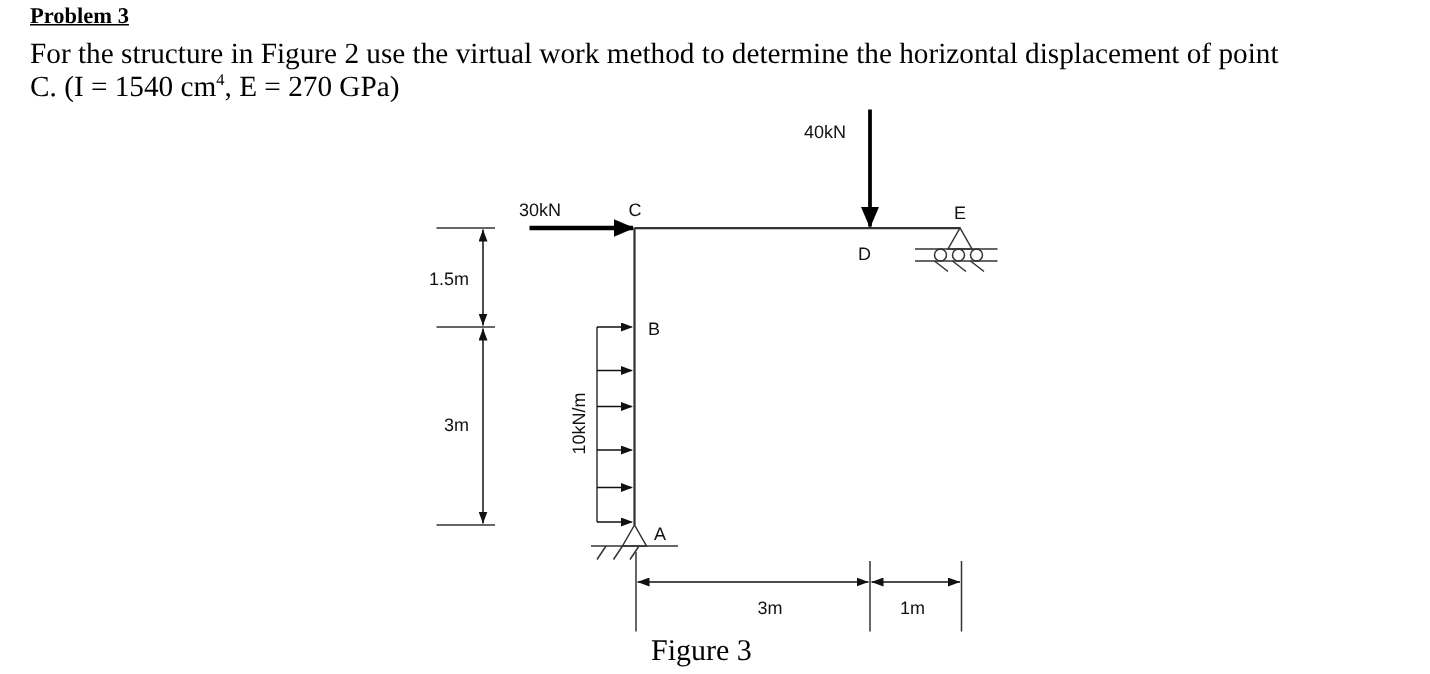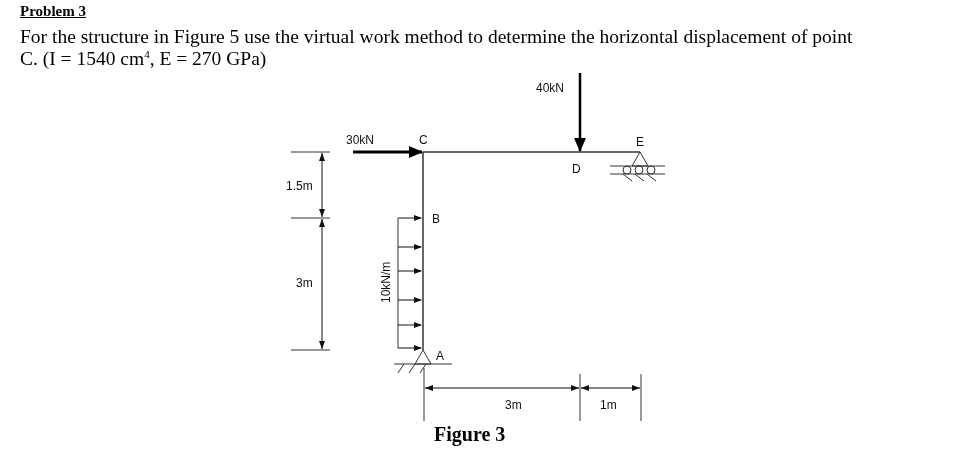--- a/index.html
+++ b/index.html
@@ -11,29 +11,29 @@
     }
     .problem-text {
       position: absolute; left: 20px; top: 26px; width: 920px;
       font-family: "Liberation Serif", serif; font-size: 19.5px; line-height: 22px; color: #000;
     }
     .problem-text sup { font-size: 11px; line-height: 0; }
     svg.figure { position: absolute; left: 0; top: 0; }
     svg text { font-family: "Liberation Sans", sans-serif; font-size: 12px; fill: #111; }
     .fig-caption {
       position: absolute; left: 434px; top: 423px;
-      font-family: "Liberation Serif", serif; font-weight: bold; font-size: 20px; color: #000;
+      font-family: "Liberation Serif", serif; font-weight: normal; font-size: 20px; color: #000;
     }
   </style>
 </head>
 <body>
 
 <div class="problem-title">Problem 3</div>
 <div class="problem-text">
-  <span>For the structure in Figure 5 use the virtual work method to determine the horizontal displacement of point</span><br>
+  <span>For the structure in Figure 2 use the virtual work method to determine the horizontal displacement of point</span><br>
   <span>C. (I = 1540 cm</span><sup>4</sup><span>, E = 270 GPa)</span>
 </div>
 
 <svg class="figure" width="953" height="449" viewBox="0 0 953 449">
   <defs>
     <marker id="arrowSmall" markerWidth="8" markerHeight="6" refX="7" refY="3" orient="auto" markerUnits="userSpaceOnUse">
       <path d="M0,0 L8,3 L0,6 Z" fill="#111"></path>
     </marker>
     <marker id="arrowBig" markerWidth="14" markerHeight="12" refX="13" refY="6" orient="auto" markerUnits="userSpaceOnUse">
       <path d="M0,0 L14,6 L0,12 Z" fill="#000"></path>

